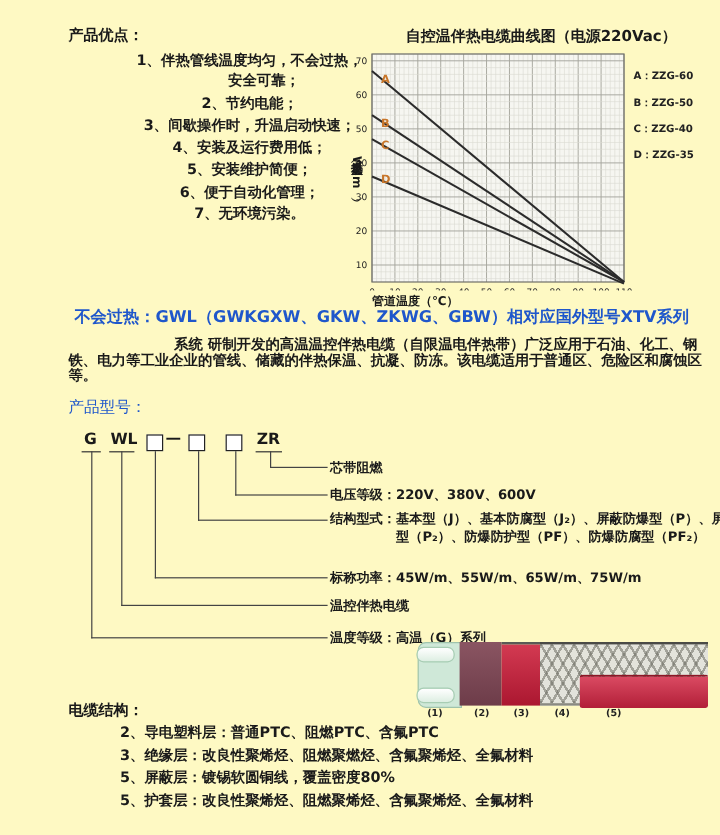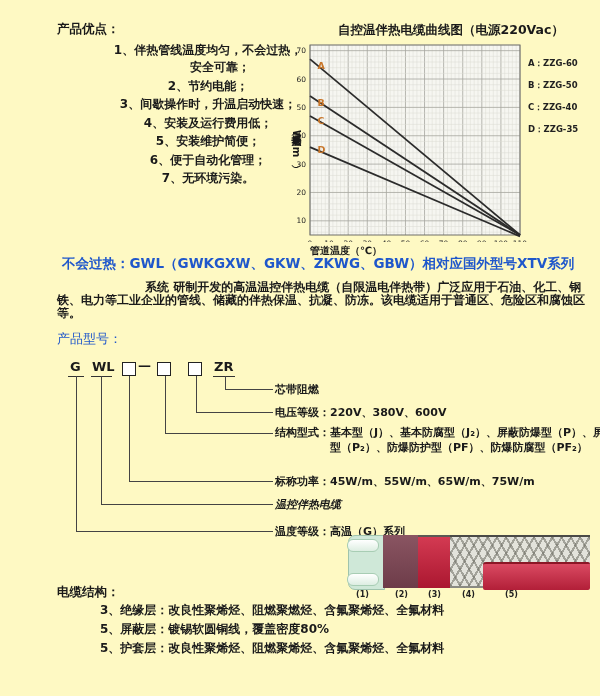--- a/index.html
+++ b/index.html
@@ -232,21 +232,21 @@
     <div class="conn" style="left:196px;top:376px;width:76px;height:36px;"></div>
     <div class="conn" style="left:165px;top:376px;width:107px;height:57px;"></div>
     <div class="conn" style="left:129px;top:376px;width:143px;height:105px;"></div>
     <div class="conn" style="left:101px;top:376px;width:171px;height:128px;"></div>
     <div class="conn" style="left:76px;top:376px;width:196px;height:155px;"></div>
 
     <div class="m-label" style="top:382px;">芯带阻燃</div>
     <div class="m-label" style="top:405px;">电压等级：220V、380V、600V</div>
     <div class="m-label-wrap" style="top:426px;">结构型式：基本型（J）、基本防腐型（J₂）、屏蔽防爆型（P）、屏蔽防腐型（P₂）、防爆防护型（PF）、防爆防腐型（PF₂）</div>
     <div class="m-label" style="top:474px;">标称功率：45W/m、55W/m、65W/m、75W/m</div>
-    <div class="m-label" style="top:497px;font-style:italic;">温控伴热电缆</div>
+    <div class="m-label" style="top:497px;">温控伴热电缆</div>
     <div class="m-label" style="top:524px;">温度等级：高温（G）系列</div>
   </div>
 
   <div class="abs cable-ill">
     <div class="sec sec1">
       <div class="cond topc"></div>
       <div class="cond botc"></div>
     </div>
     <div class="sec sec2"></div>
     <div class="sec sec3"></div>
@@ -254,18 +254,19 @@
     <div class="sec sec5"></div>
   </div>
   <div class="layer-tag" style="left:356px;">(1)</div>
   <div class="layer-tag" style="left:395px;">(2)</div>
   <div class="layer-tag" style="left:428px;">(3)</div>
   <div class="layer-tag" style="left:462px;">(4)</div>
   <div class="layer-tag" style="left:505px;">(5)</div>
 
   <div class="abs cable-heading">电缆结构：</div>
   <div class="abs cable-list">
+    <div class="cable-item">2、导电塑料层：普通PTC、阻燃PTC、含氟PTC</div>
     <div class="cable-item">3、绝缘层：改良性聚烯烃、阻燃聚燃烃、含氟聚烯烃、全氟材料</div>
     <div class="cable-item">5、屏蔽层：镀锡软圆铜线，覆盖密度80%</div>
     <div class="cable-item">5、护套层：改良性聚烯烃、阻燃聚烯烃、含氟聚烯烃、全氟材料</div>
   </div>
 
 </div>
 
 </body></html>

